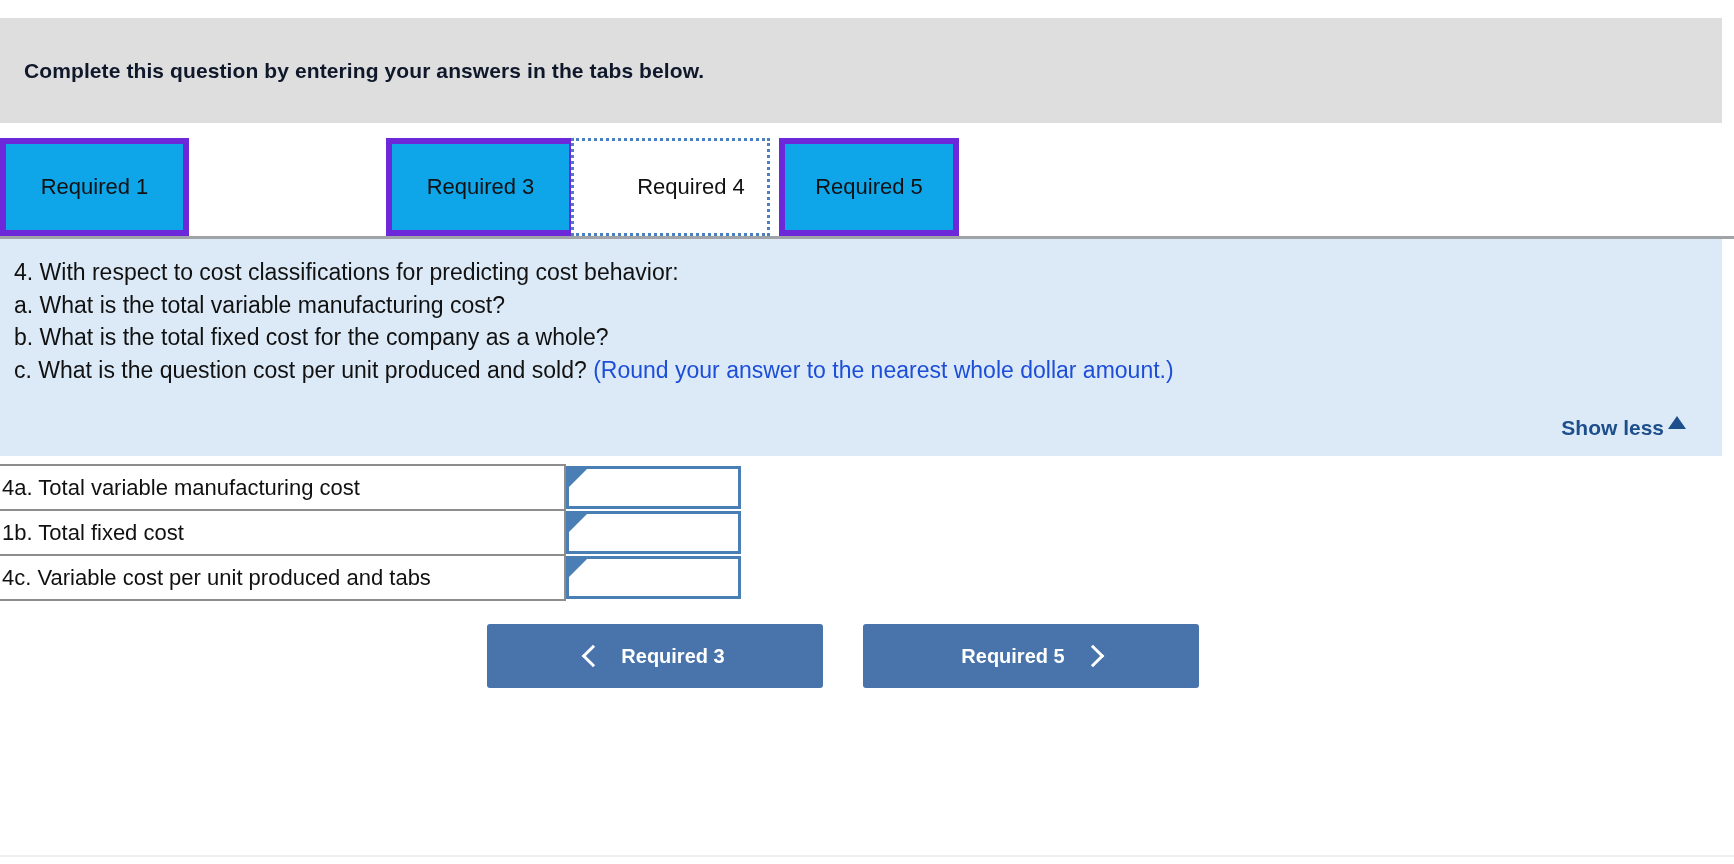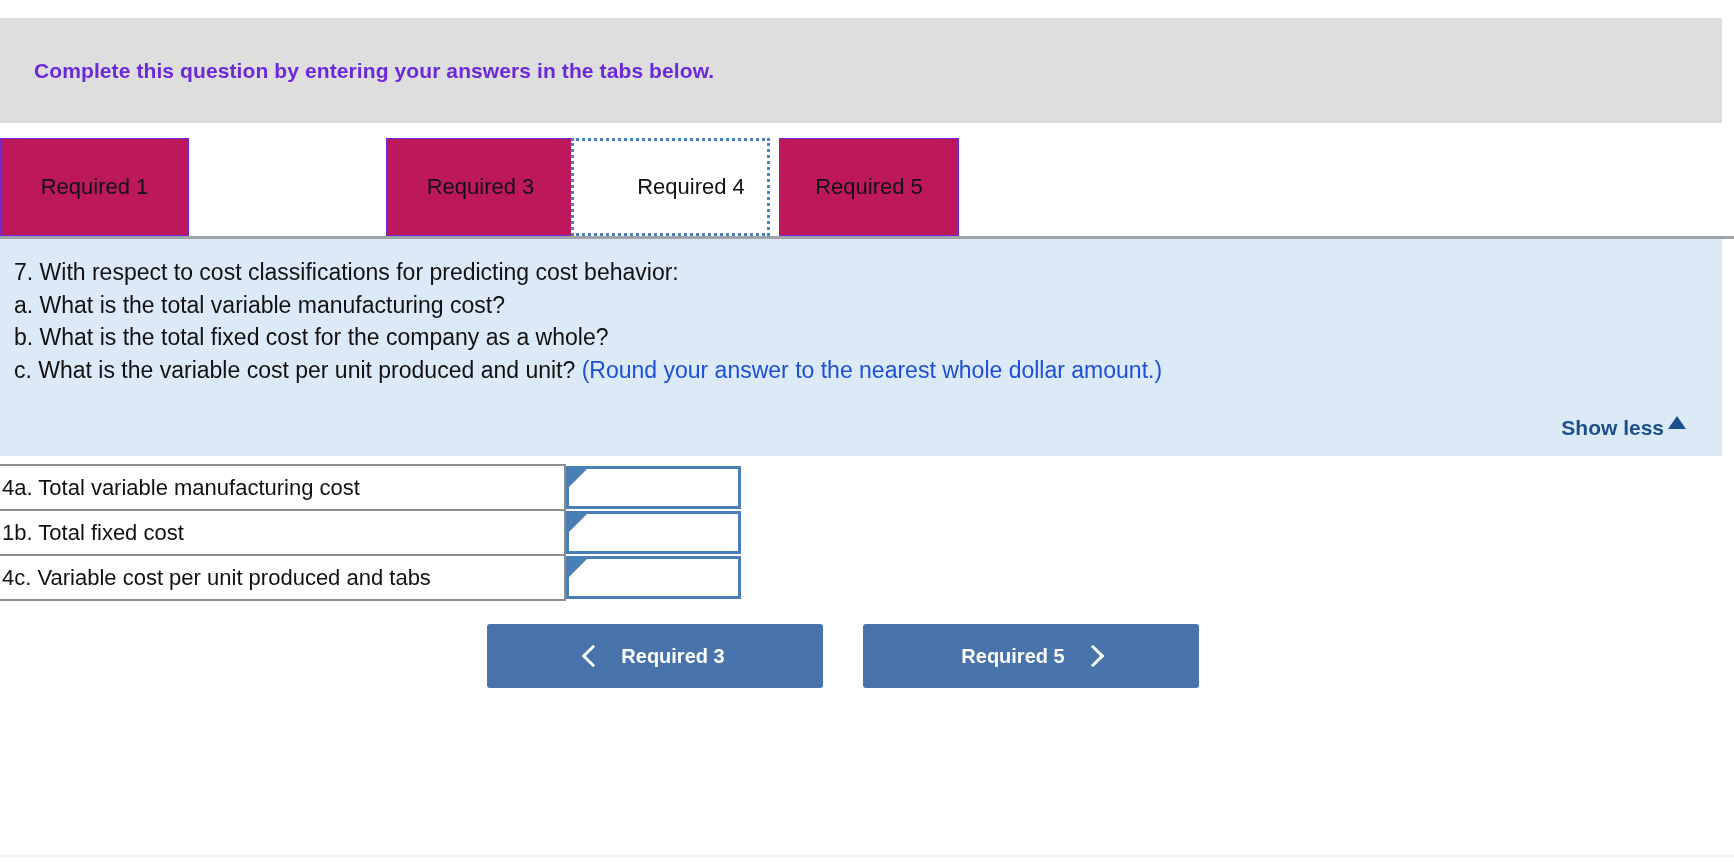--- a/index.html
+++ b/index.html
@@ -23,40 +23,40 @@
     width: 1722px;
     height: 105px;
     background: #dedede;
     box-sizing: border-box;
     display: flex;
     align-items: center;
   }
   .header-banner-title {
     font-size: 21px;
     font-weight: bold;
-    color: #6d28d9;
-    padding-left: 34px;
+    color: #0f172a;
+    padding-left: 24px;
     letter-spacing: 0.1px;
   }
 
   
   .tab-strip {
     position: absolute;
     left: 0;
     top: 138px;
     width: 1734px;
     height: 100px;
   }
   .tab {
     position: absolute;
     top: 0;
     height: 98px;
     box-sizing: border-box;
-    background: #be185d;
-    border: 1px solid #6d28d9;
+    background: #0ea5e9;
+    border: 6px solid #6d28d9;
     display: flex;
     align-items: center;
     justify-content: center;
     font-size: 22px;
     color: #111111;
     cursor: pointer;
     user-select: none;
   }
   .tab.active {
     background: #ffffff;
@@ -245,25 +245,25 @@
   <div class="tab active" id="tab-3" style="left: 571px; width: 199px;">
     <span>Required 4</span>
   </div>
   <div class="tab" id="tab-4" style="left: 779px; width: 180px;">
     <span>Required 5</span>
   </div>
 </div>
 <div class="tab-divider"></div>
 
 <div class="instruction-panel">
-  <div class="instruction-line">7. With respect to cost classifications for predicting cost behavior:</div>
+  <div class="instruction-line">4. With respect to cost classifications for predicting cost behavior:</div>
   <div class="instruction-line">a. What is the total variable manufacturing cost?</div>
   <div class="instruction-line">b. What is the total fixed cost for the company as a whole?</div>
   <div class="instruction-line">
-    <span>c. What is the variable cost per unit produced and unit?</span>
+    <span>c. What is the question cost per unit produced and sold?</span>
     <span class="round-note">(Round your answer to the nearest whole dollar amount.)</span>
   </div>
   <div class="show-less">
     <span>Show less</span>
     <span class="show-less-caret"></span>
   </div>
 </div>
 
 <table class="answer-table">
   <tbody>

